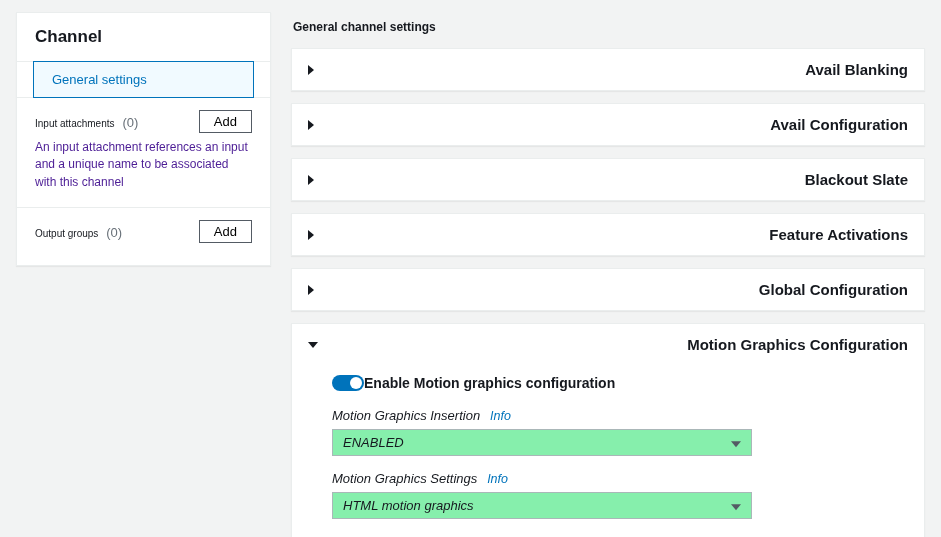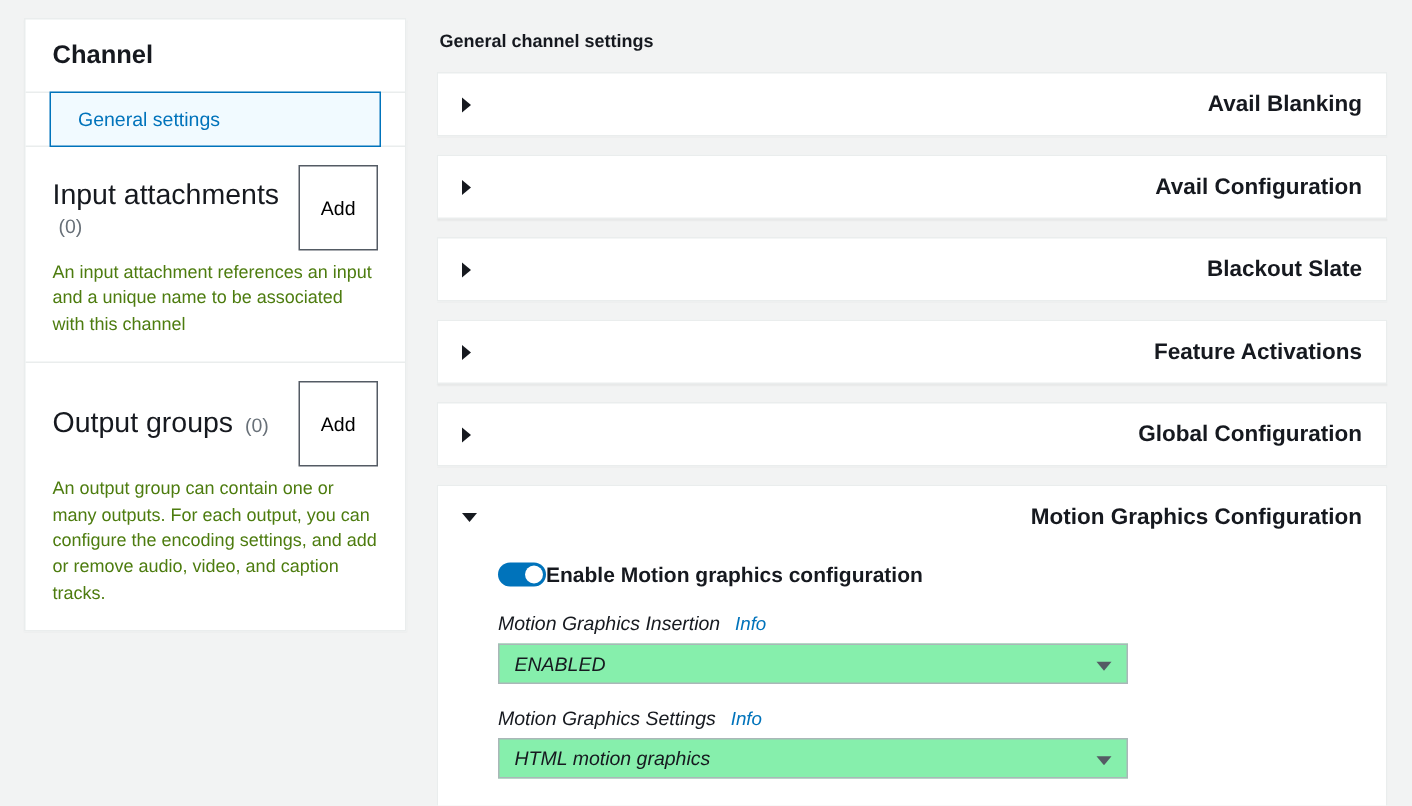--- a/index.html
+++ b/index.html
@@ -38,28 +38,28 @@
     }
     .nav-item.active {
       border: 1px solid #0073bb;
       background: #f1faff;
       margin: -1px 16px;
       position: relative;
     }
 
     .section { padding: 12px 18px 16px; border-top: 1px solid #eaeded; }
     .section-head { display: flex; align-items: center; justify-content: space-between; margin-bottom: 6px; }
-    .section-title { font-size: 19px; font-weight: 400; color: #16191f; }
+    .section-title { font-size: 10px; font-weight: 400; color: #16191f; }
     .count { color: #687078; font-size: 13px; margin-left: 4px; }
-    .desc { font-size: 12px; color: #4d7c0f; line-height: 1.45; }
+    .desc { font-size: 12px; color: #4c1d95; line-height: 1.45; }
 
     .btn {
       border: 1px solid #545b64;
       background: #fff;
-      padding: 20px 14px;
+      padding: 3px 14px;
       font-size: 13px;
       cursor: pointer;
       font-family: inherit;
     }
     .btn-primary {
       background: #ec7211;
       border-color: #ec7211;
       color: #fff;
       font-weight: 700;
       padding: 6px 16px;
@@ -179,21 +179,20 @@
       </div>
 
       <div class="section">
         <div class="section-head">
           <div>
             <span class="section-title">Output groups</span>
             <span class="count">(0)</span>
           </div>
           <button class="btn">Add</button>
         </div>
-        <p class="desc">An output group can contain one or many outputs. For each output, you can configure the encoding settings, and add or remove audio, video, and caption tracks.</p>
       </div>
     </div>
 
   </div>
 
   <div class="main">
     <div class="page-title">General channel settings</div>
 
     <div class="accordion">
       <div class="acc-panel">

